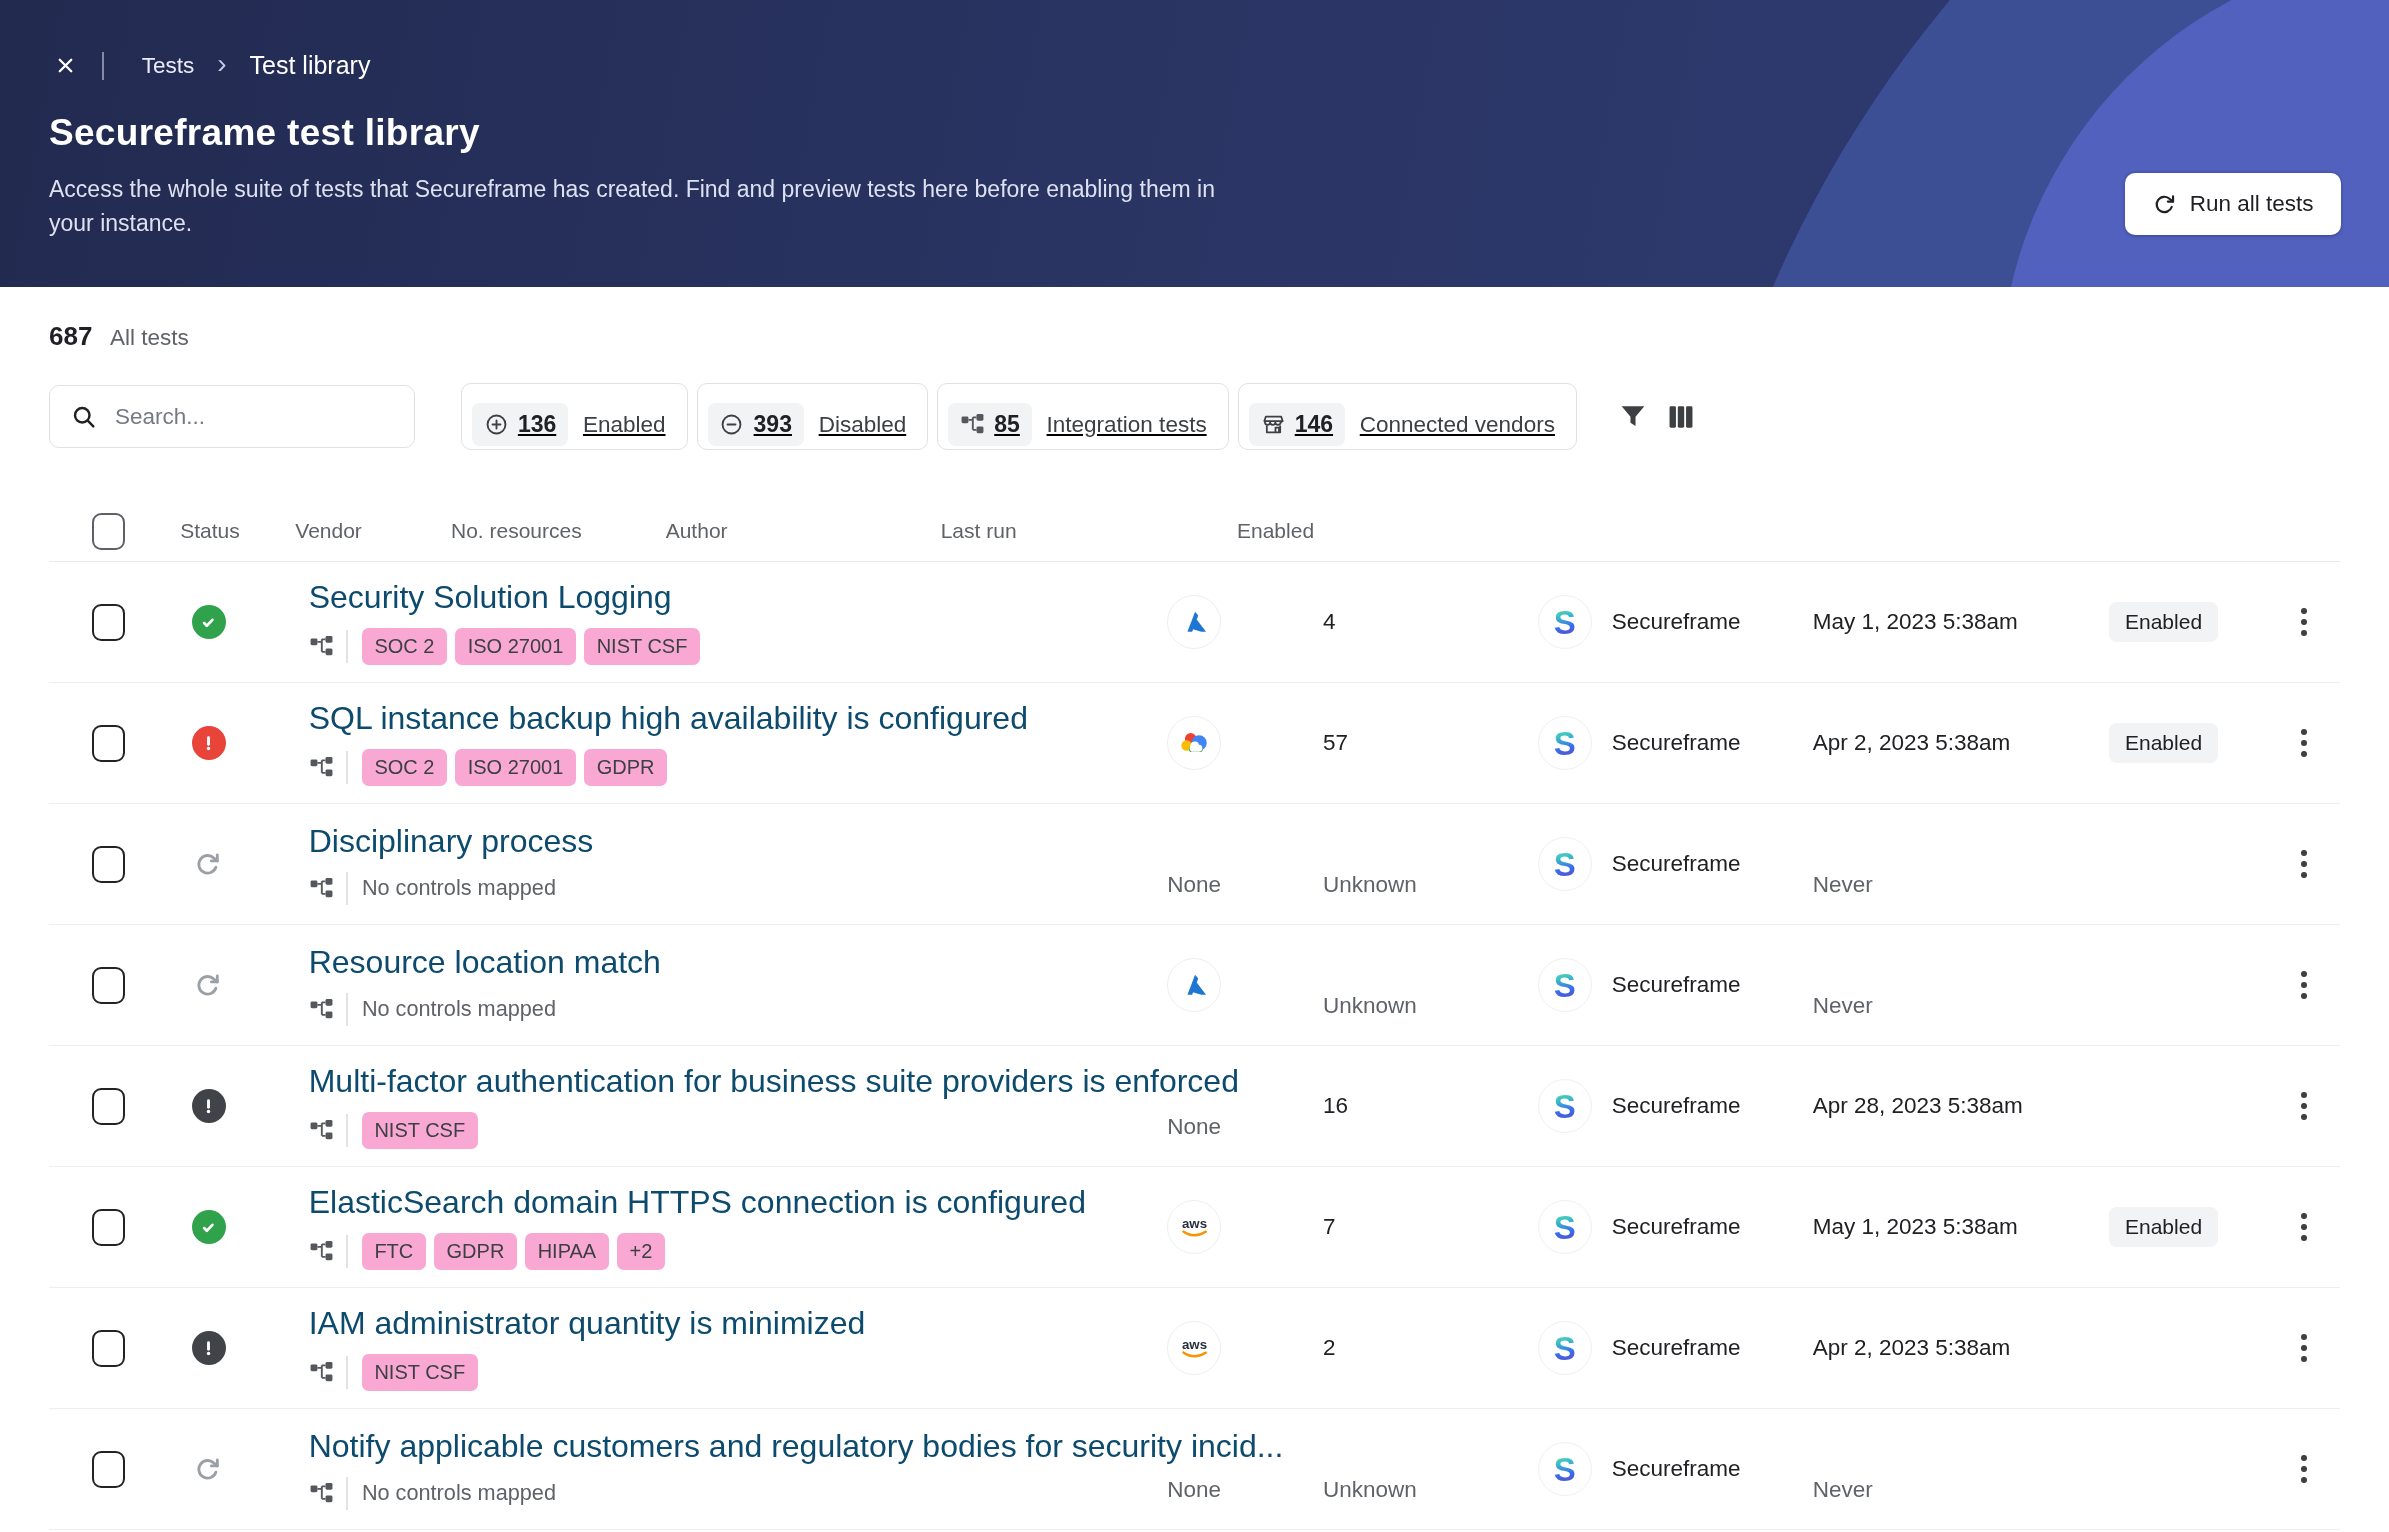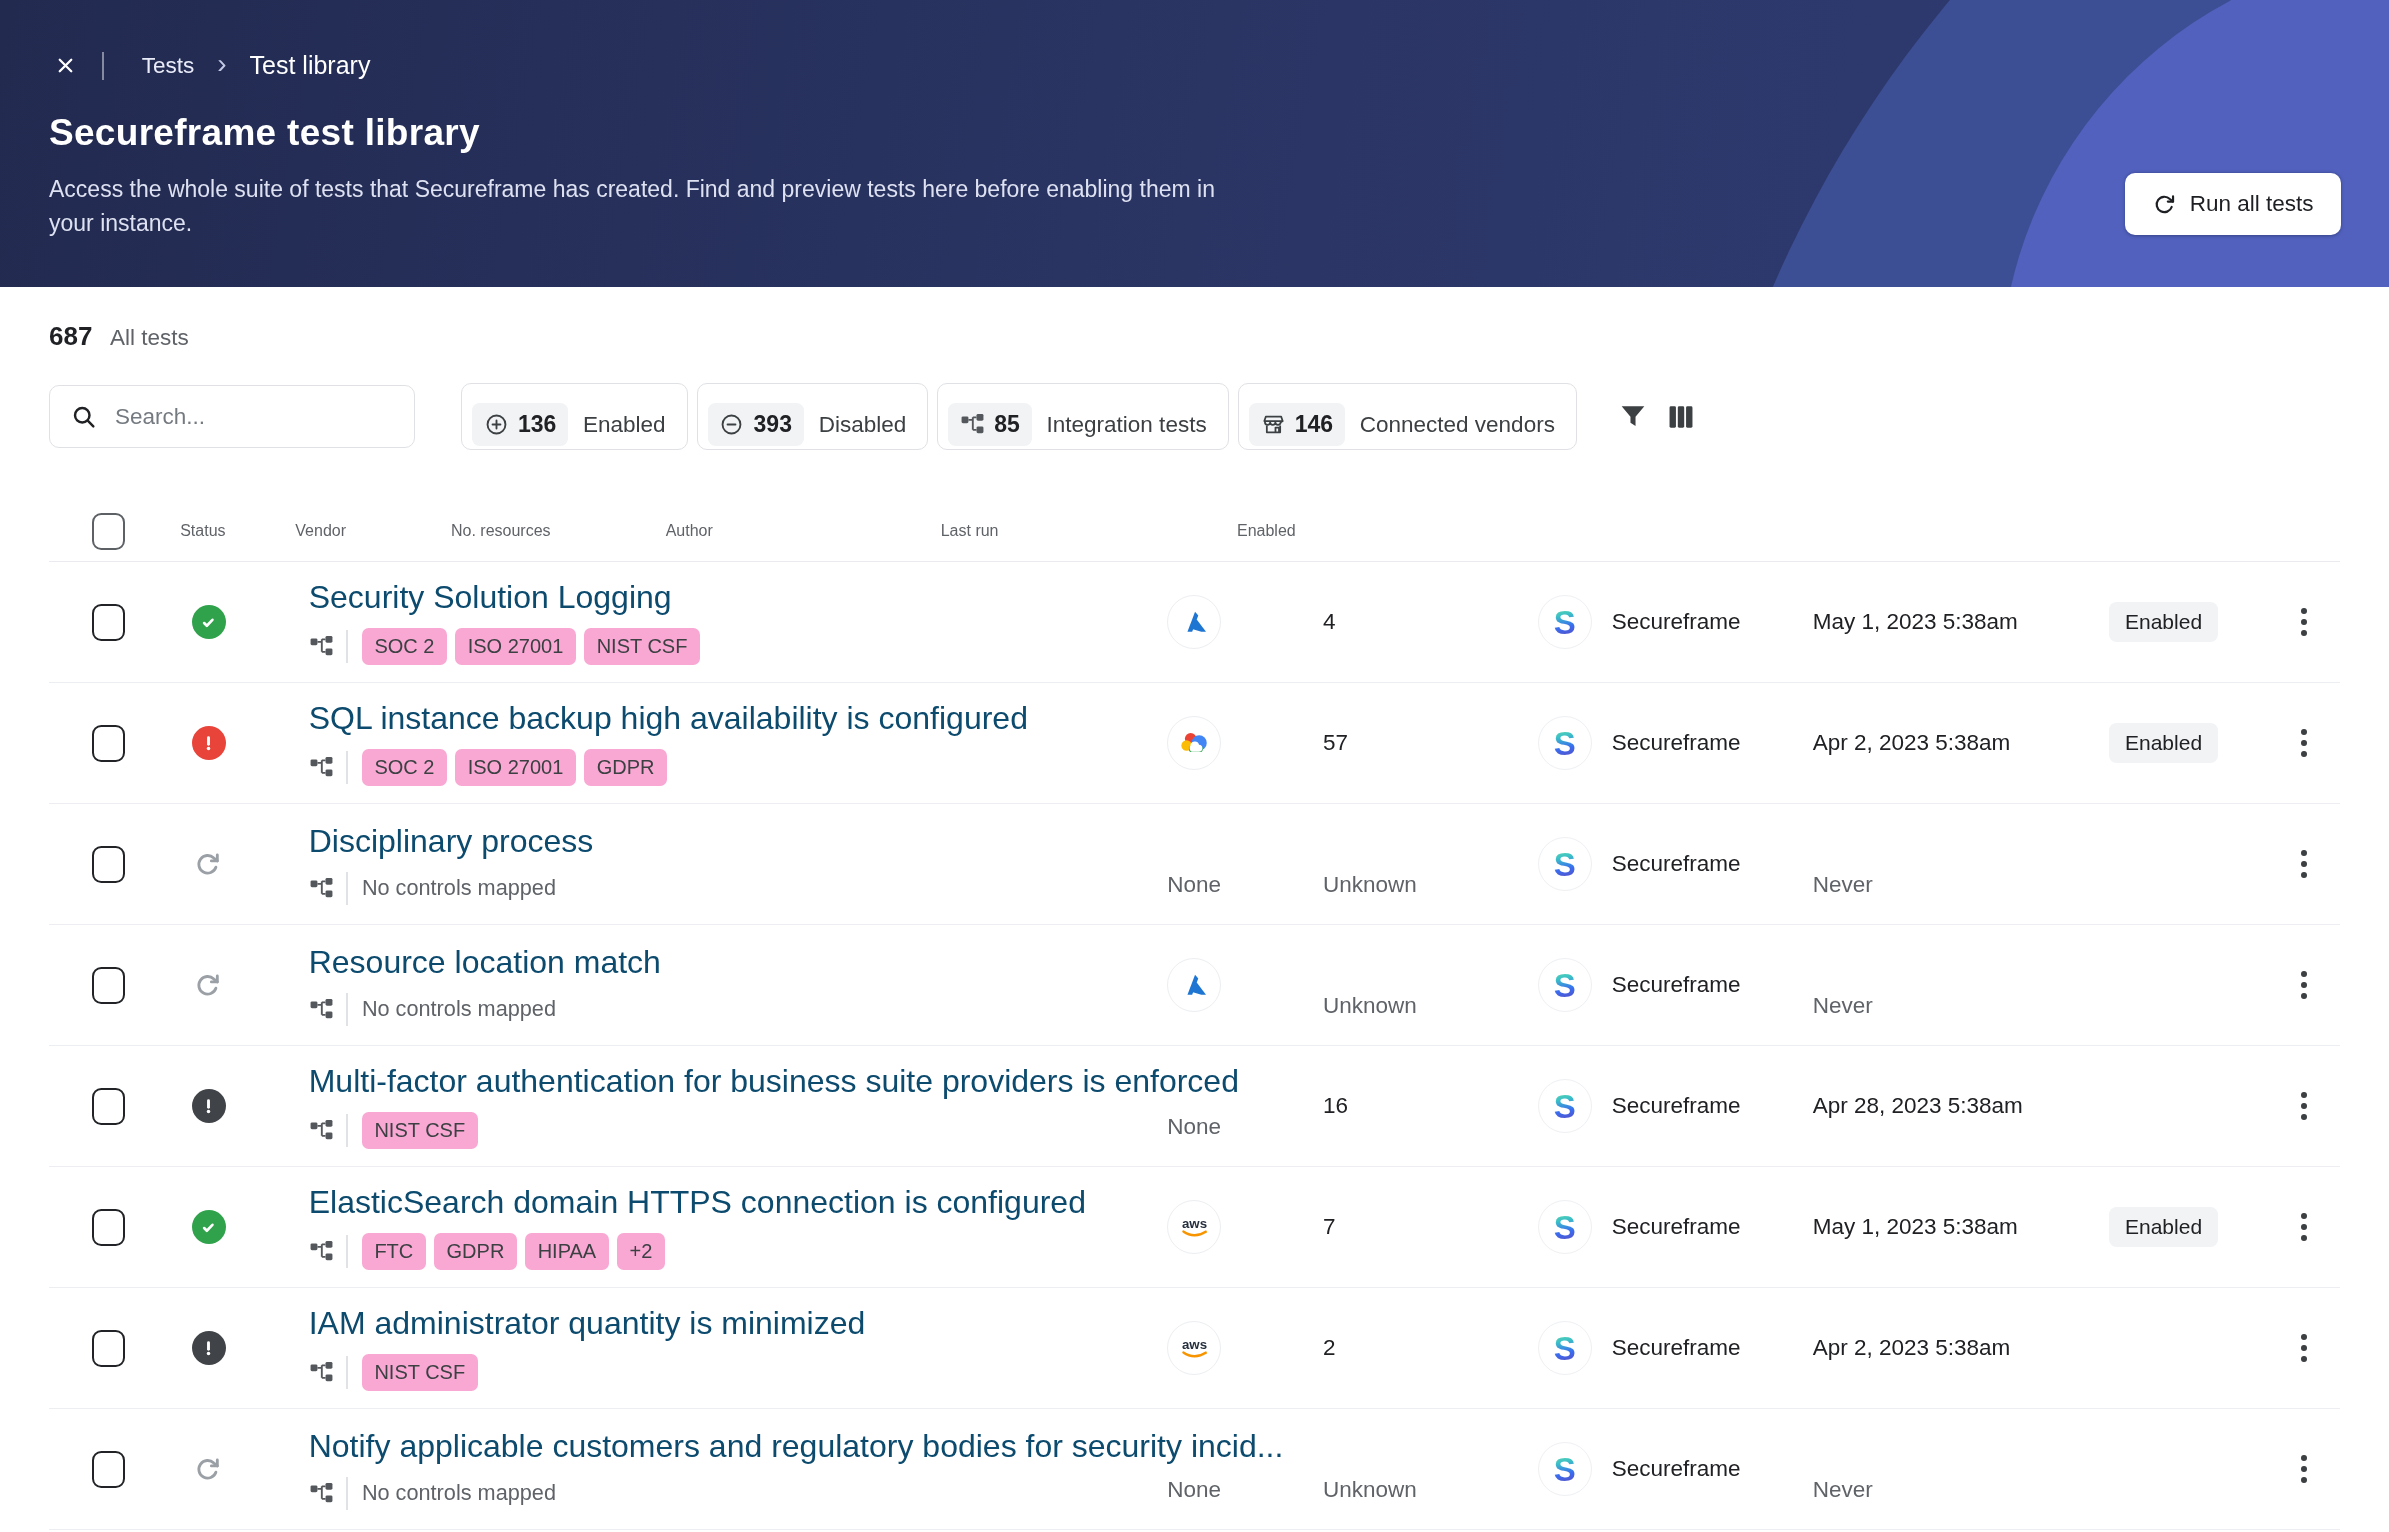--- a/index.html
+++ b/index.html
@@ -33,31 +33,31 @@
   .count{font-size:26px;font-weight:700;color:#1f2125;}
   .count-label{font-size:22.5px;color:#5f6368;}
 
   .controls{margin-top:31px;display:flex;align-items:center;}
   .searchbox{box-sizing:border-box;width:366px;height:63px;border:1.7px solid #dfe1e5;border-radius:10px;
     display:flex;align-items:center;gap:15px;padding-left:20px;margin-right:46px;background:#fff;}
   .searchbox input{border:none;outline:none;font-family:"Liberation Sans",sans-serif;
     font-size:22.5px;color:#202124;width:250px;background:transparent;}
   .searchbox input::placeholder{color:#747a80;}
   .chip{box-sizing:border-box;height:67px;border:1.7px solid #dfe1e5;border-radius:10px;background:#fff;
-    display:flex;align-items:center;padding:16px 21px 0 10px;margin-right:9.2px;cursor:pointer;}
+    display:flex;align-items:center;padding:16px 21px 0 10px;margin-right:9.2px;cursor:pointer;text-decoration:underline;}
   .chip-badge{background:#f1f3f4;border-radius:7.5px;height:43px;display:flex;align-items:center;
     gap:9.2px;padding:0 11.7px;font-size:23px;font-weight:700;color:#202124;}
   .chip-label{margin-left:15px;font-size:22.5px;color:#3c4043;white-space:nowrap;}
   .icon-btn{width:48px;height:48px;background:transparent;border:none;cursor:pointer;
     display:flex;align-items:center;justify-content:center;}
   .icon-btn.funnel{margin-left:23px;}
 
   
   .thead{display:flex;align-items:center;height:60px;margin-top:51px;border-bottom:1.7px solid #e9ebee;
-    font-size:16px;color:#5f6368;}
+    font-size:21px;color:#5f6368;}
   .trow{display:flex;align-items:center;height:120px;border-bottom:1.7px solid #edeef1;}
   .cell{display:flex;align-items:center;box-sizing:border-box;}
   .c-check{width:122px;padding-left:43px;}
   .c-status{width:116px;padding-left:9.2px;}
   .c-name{width:872px;padding-left:21.7px;flex-direction:column;align-items:flex-start;justify-content:center;gap:11.7px;}
   .c-vendor{width:154px;padding-left:8.3px;}
   .c-res{width:213px;padding-left:10px;}
   .c-author{width:275px;padding-left:11.7px;}
   .c-last{width:283px;padding-left:11.7px;}
   .c-enabled{width:158px;padding-left:25px;}

